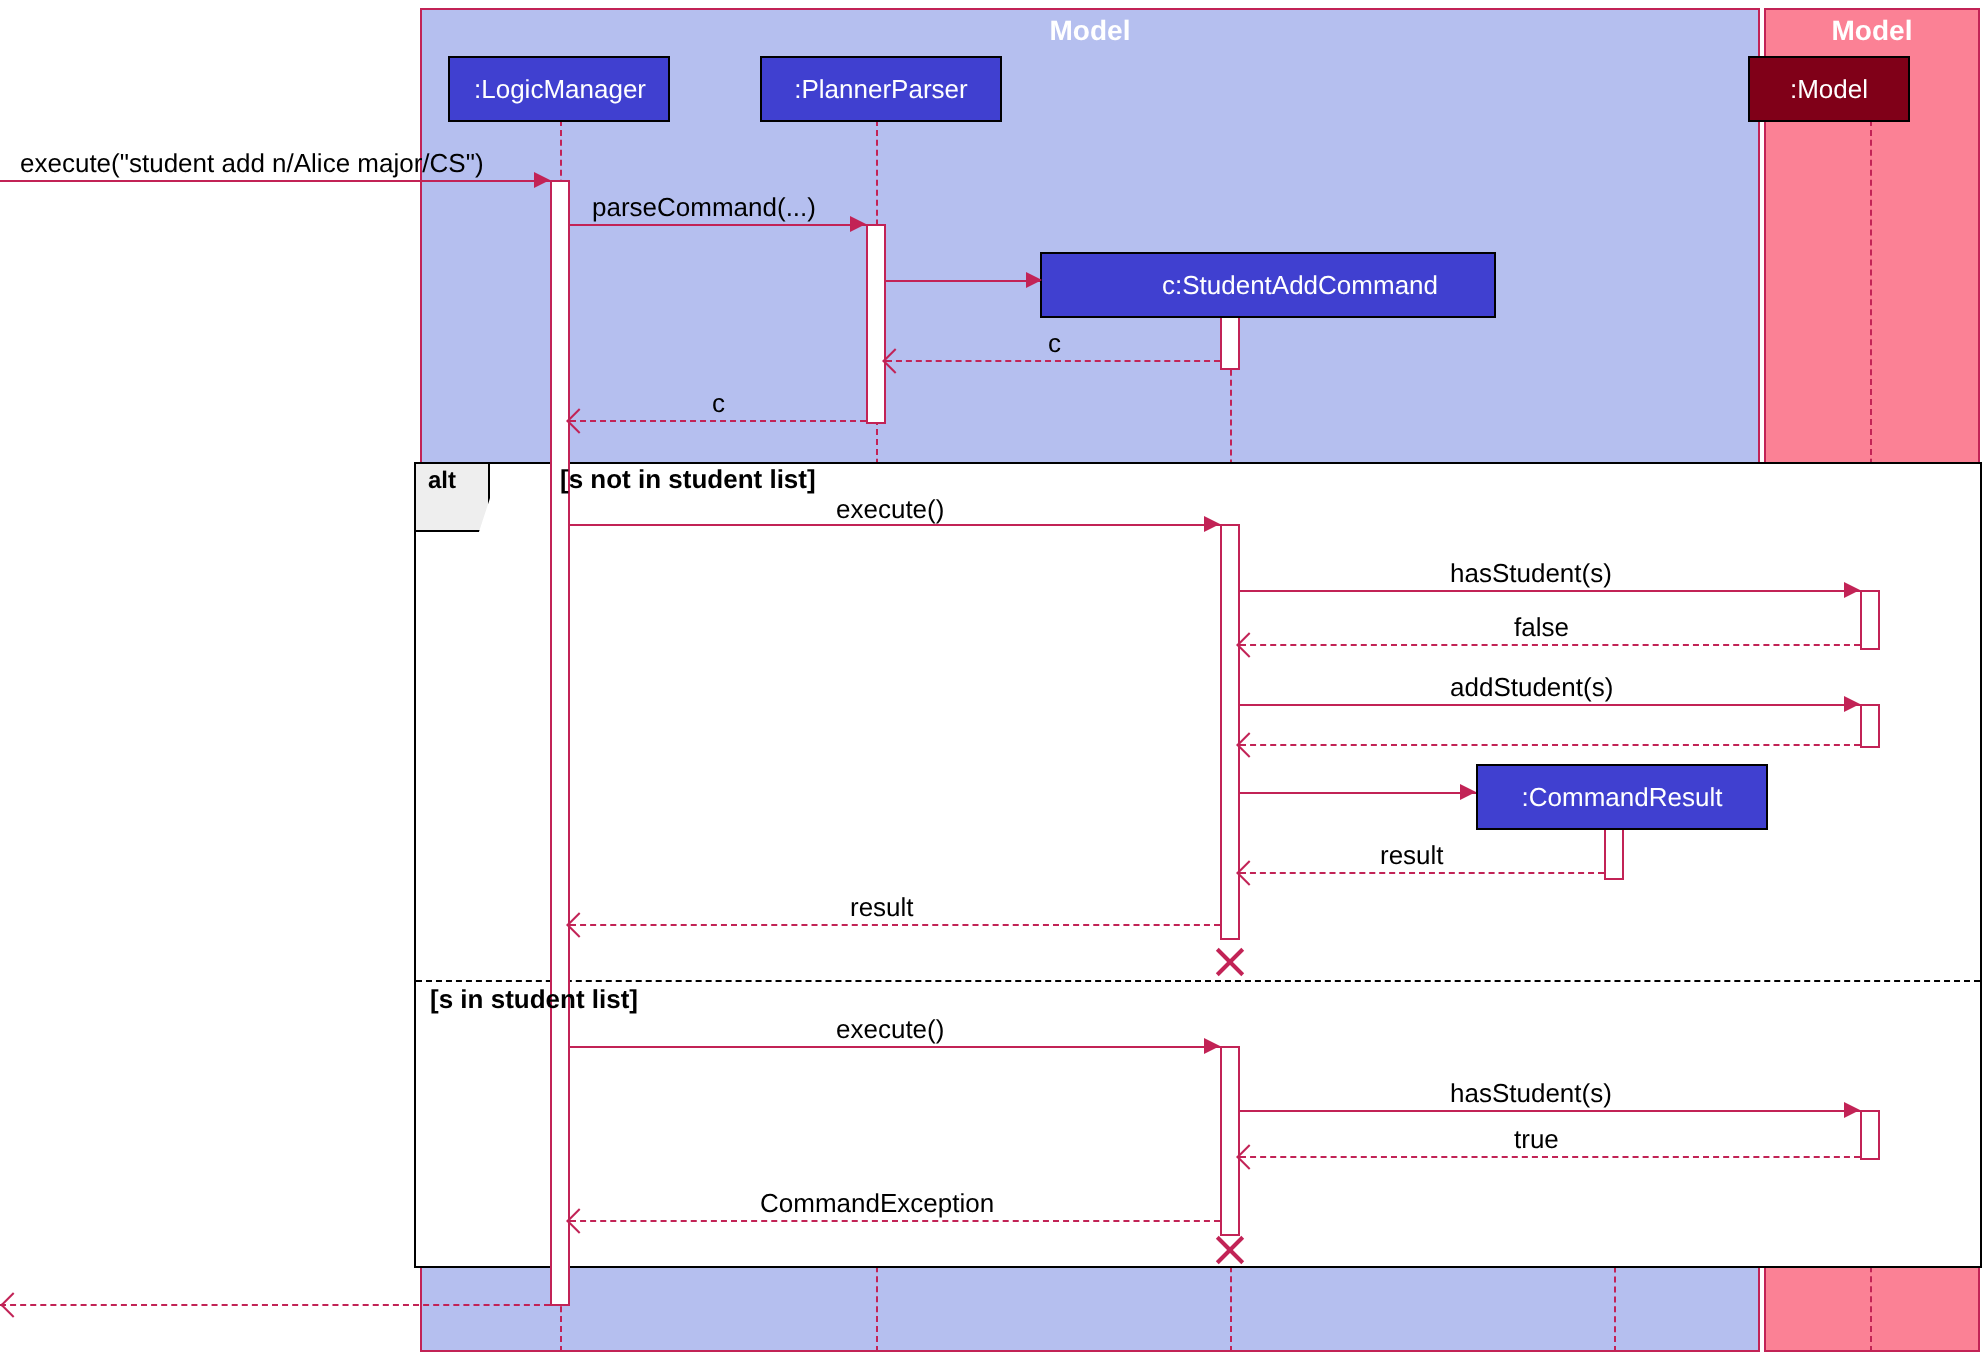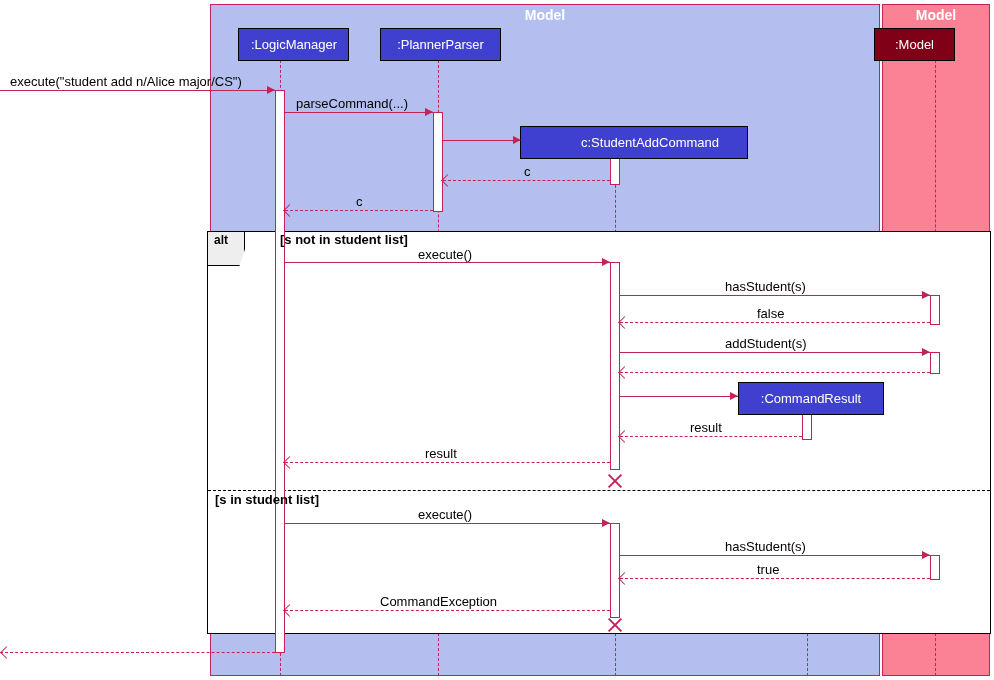--- a/index.html
+++ b/index.html
@@ -167,21 +167,21 @@
   <div class="package-box package-model">
     <div class="package-title">Model</div>
   </div>
 
   <div class="lifeline" style="left:280px;"></div>
   <div class="lifeline" style="left:438px;"></div>
   <div class="lifeline" style="left:615px; top:160px;"></div>
   <div class="lifeline" style="left:807px; top:410px;"></div>
   <div class="lifeline" style="left:935px;"></div>
 
-  <div class="participant blue" style="left:238px; top:28px; width:85px;text-align:center;">:LogicManager</div>
+  <div class="participant blue" style="left:224px; top:28px; width:85px;text-align:center;">:LogicManager</div>
   <div class="participant blue" style="left:380px; top:28px; width:95px;">:PlannerParser</div>
   <div class="participant blue" style="left:520px; top:126px; width:170px;padding-left:44px;">c:StudentAddCommand</div>
   <div class="participant blue" style="left:738px; top:382px; width:120px;">:CommandResult</div>
   <div class="participant dark" style="left:874px; top:28px; width:55px;">:Model</div>
 
   <div class="activation" style="left:275px; top:90px; height:563px;"></div>
   <div class="activation" style="left:433px; top:112px; height:100px;"></div>
   <div class="activation" style="left:610px; top:155px; height:30px;"></div>
   <div class="activation" style="left:610px; top:262px; height:208px;"></div>
   <div class="activation" style="left:930px; top:295px; height:30px;"></div>

